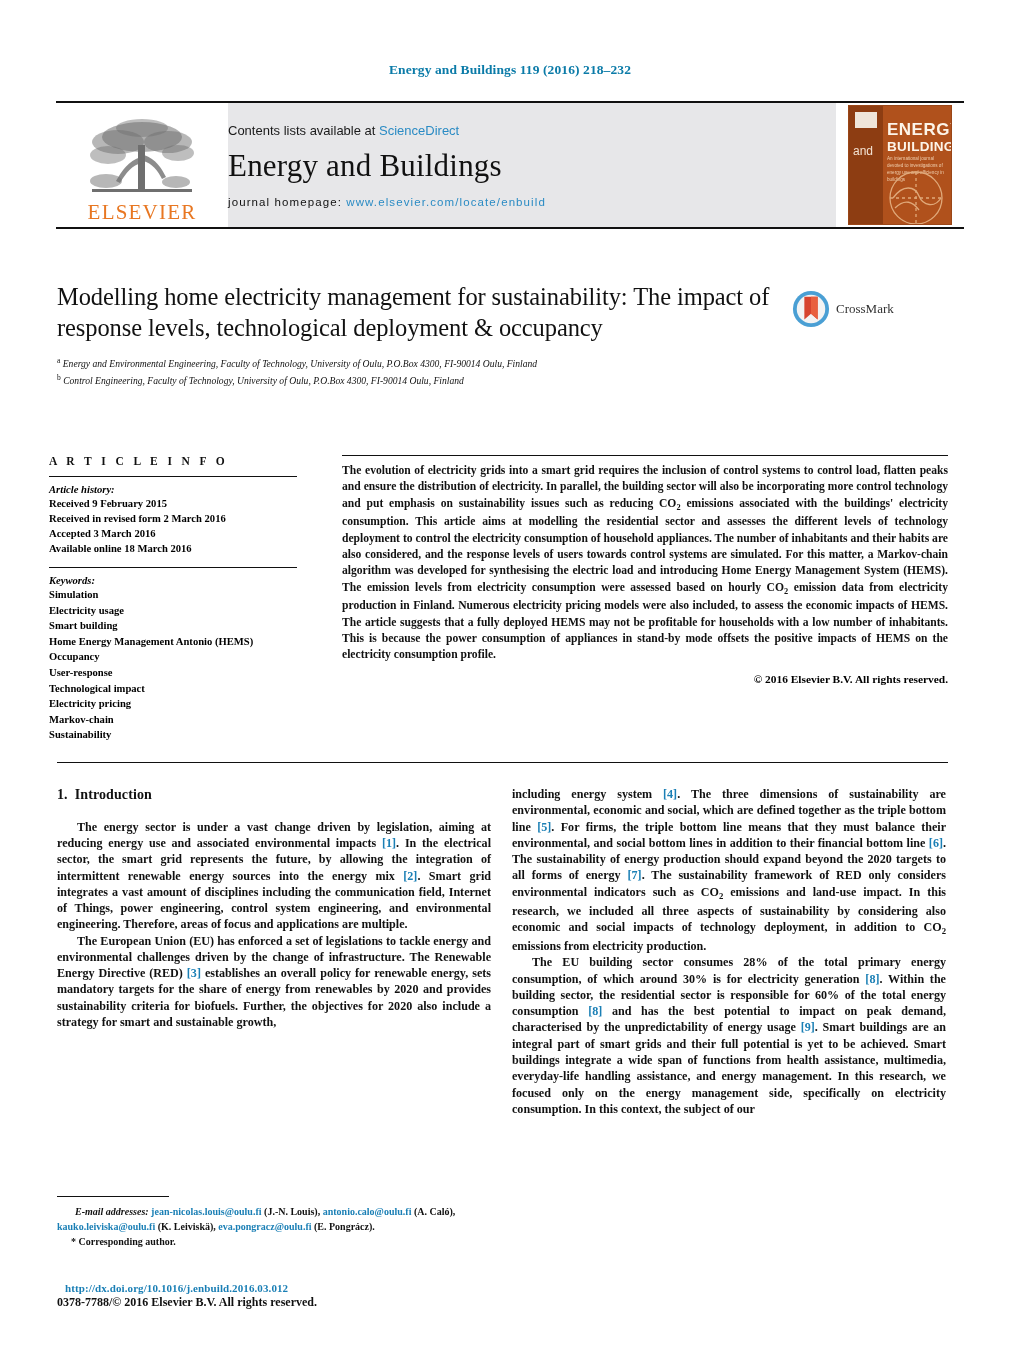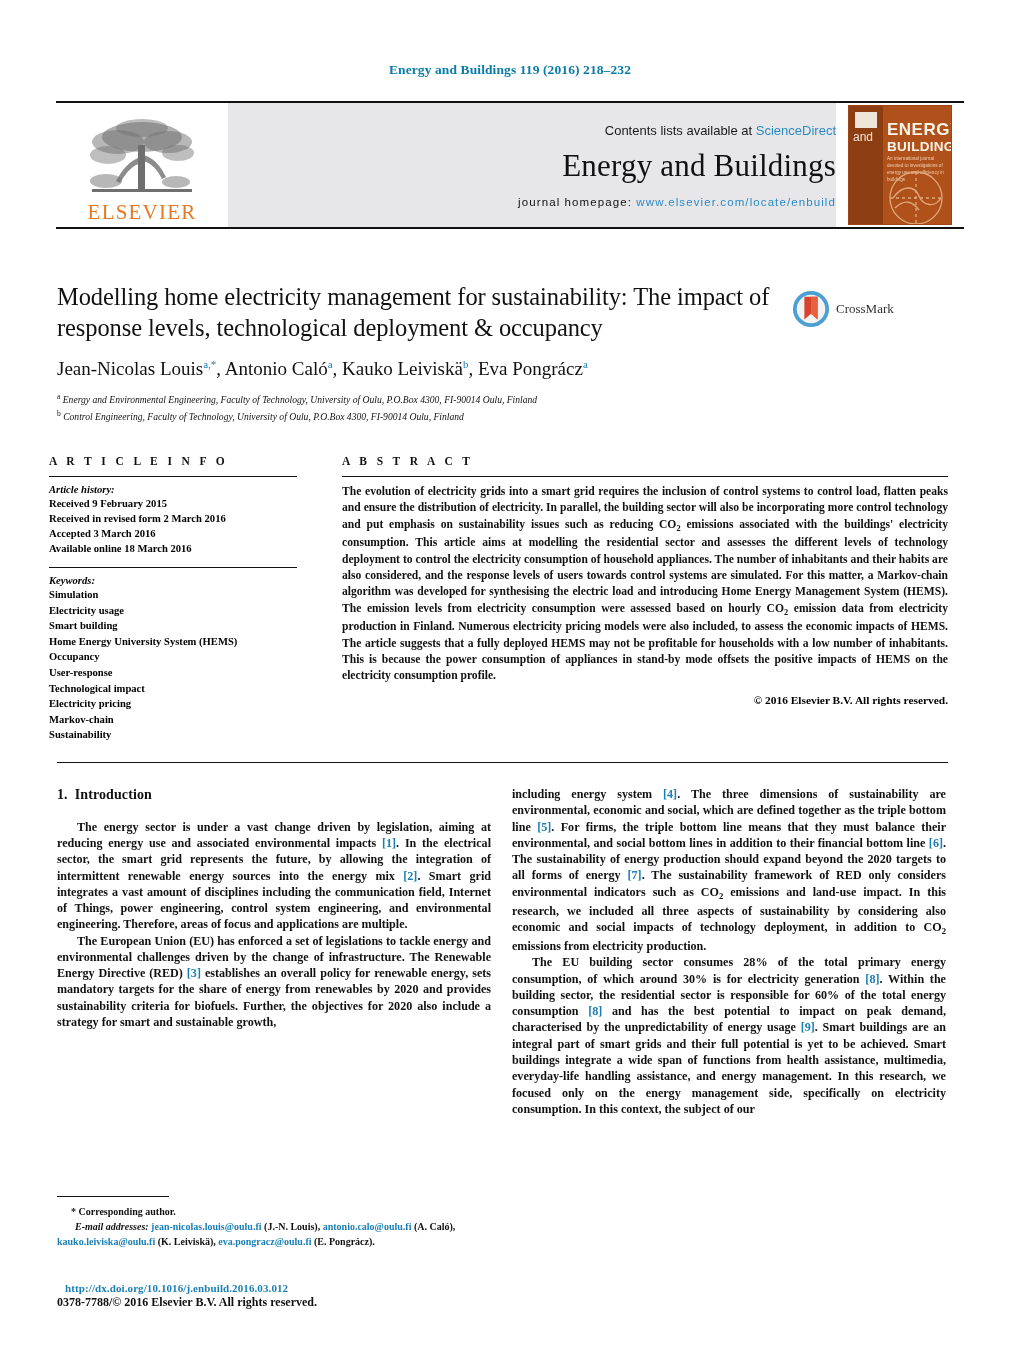--- a/index.html
+++ b/index.html
@@ -55,21 +55,21 @@
     font-size: 21px;
     letter-spacing: 1.2px;
     color: #E87722;
     line-height: 1;
     margin-top: 1px;
   }
   .mast-center {
     flex: 1;
     background: #e7e7e9;
     display: flex; flex-direction: column;
-    align-items: flex-end; justify-content: center;
+    align-items: flex-start; justify-content: center;
     gap: 4px;
   }
   .contents-line {
     font-family: "Liberation Sans", sans-serif;
     font-size: 13px;
     color: #1a1a1a;
   }
   .contents-line .sd { color: #2a8bc4; }
   .journal-title {
     font-family: "Liberation Serif", serif;
@@ -95,21 +95,21 @@
     position: relative;
     background: #b0511c;
     overflow: hidden;
     border: 1px solid #9a4617;
   }
   .cover-leftband {
     position: absolute; left:0; top:0; bottom:0; width: 34px;
     background: #8d3d12;
   }
   .cover-and {
-    position: absolute; left: 4px; top: 24px;
+    position: absolute; left: 4px; top: 38px;
     color: #f3e2d2; font-size: 12px;
     font-family: "Liberation Sans", sans-serif;
   }
   .cover-badge {
     position: absolute; left: 6px; top: 6px;
     width: 22px; height: 16px; background: #efe6da;
   }
   .cover-energy {
     position: absolute; left: 38px; top: 14px;
     color: #fdf4e8; font-size: 17px; font-weight: bold;
@@ -346,53 +346,49 @@
       <circle cx="20" cy="20" r="19" fill="#4a9fd4"></circle>
       <circle cx="20" cy="20" r="15" fill="#f3f3f3"></circle>
       <path d="M13 7 L27 7 L27 31 L20 25 L13 31 Z" fill="#d7442f"></path>
       <path d="M20 7 L27 7 L27 31 L20 25 Z" fill="#e9603f"></path>
     </svg>
     <span class="cm-text">CrossMark</span>
   </div>
 
   <div class="title-block">
     <h1 class="paper-title">Modelling home electricity management for sustainability: The impact of response levels, technological deployment &amp; occupancy</h1>
-    <div class="authors">
-      <span>Jean-Nicolas Louis<sup>a,<span style="color:#1a7fb5">*</span></sup></span><span>, </span><span>Antonio Caló<sup>a</sup></span><span>, </span><span>Kauko Leiviskä<sup>b</sup></span><span>, </span><span>Eva Pongrácz<sup>a</sup></span>
-    </div>
     <div class="affil">
       <div><sup>a</sup> <span>Energy and Environmental Engineering, Faculty of Technology, University of Oulu, P.O.Box 4300, FI-90014 Oulu, Finland</span></div>
       <div><sup>b</sup> <span>Control Engineering, Faculty of Technology, University of Oulu, P.O.Box 4300, FI-90014 Oulu, Finland</span></div>
     </div>
   </div>
 
   <div class="infobox">
     <div class="sec-label">A R T I C L E   I N F O</div>
     <div class="rule"></div>
     <div class="info-head">Article history:</div>
     <div class="info-line">Received 9 February 2015</div>
     <div class="info-line">Received in revised form 2 March 2016</div>
     <div class="info-line">Accepted 3 March 2016</div>
     <div class="info-line">Available online 18 March 2016</div>
     <div class="rule-thin"></div>
     <div class="info-head">Keywords:</div>
     <div class="kw-line">Simulation</div>
     <div class="kw-line">Electricity usage</div>
     <div class="kw-line">Smart building</div>
-    <div class="kw-line">Home Energy University System (HEMS)</div>
+    <div class="kw-line">Home Energy Management Antonio (HEMS)</div>
     <div class="kw-line">Occupancy</div>
     <div class="kw-line">User-response</div>
     <div class="kw-line">Technological impact</div>
     <div class="kw-line">Electricity pricing</div>
     <div class="kw-line">Markov-chain</div>
     <div class="kw-line">Sustainability</div>
   </div>
 
   <div class="abstractbox">
-    <div class="sec-label">A B S T R A C T</div>
     <div class="rule"></div>
     <div class="abstract-text"><span id="abs-slot">The evolution of electricity grids into a smart grid requires the inclusion of control systems to control load, flatten peaks and ensure the distribution of electricity. In parallel, the building sector will also be incorporating more control technology and put emphasis on sustainability issues such as reducing CO<sub>2</sub> emissions associated with the buildings' electricity consumption. This article aims at modelling the residential sector and assesses the different levels of technology deployment to control the electricity consumption of household appliances. The number of inhabitants and their habits are also considered, and the response levels of users towards control systems are simulated. For this matter, a Markov-chain algorithm was developed for synthesising the electric load and introducing Home Energy Management System (HEMS). The emission levels from electricity consumption were assessed based on hourly CO<sub>2</sub> emission data from electricity production in Finland. Numerous electricity pricing models were also included, to assess the economic impacts of HEMS. The article suggests that a fully deployed HEMS may not be profitable for households with a low number of inhabitants. This is because the power consumption of appliances in stand-by mode offsets the positive impacts of HEMS on the electricity consumption profile.</span></div>
     <div class="copyright-line">© 2016 Elsevier B.V. All rights reserved.</div>
   </div>
   <div class="abs-bottom-rule"></div>
 
   <div class="col col-left">
     <div class="h2">
       <span class="num">1.</span><span>Introduction</span>
     </div>
@@ -400,32 +396,32 @@
     <p class="para"><span id="lp1">The European Union (EU) has enforced a set of legislations to tackle energy and environmental challenges driven by the change of infrastructure. The Renewable Energy Directive (RED) <span class="ref">[3]</span> establishes an overall policy for renewable energy, sets mandatory targets for the share of energy from renewables by 2020 and provides sustainability criteria for biofuels. Further, the objectives for 2020 also include a strategy for smart and sustainable growth,</span></p>
   </div>
 
   <div class="col col-right">
     <p class="para" style="text-indent:0"><span id="rp0">including energy system <span class="ref">[4]</span>. The three dimensions of sustainability are environmental, economic and social, which are defined together as the triple bottom line <span class="ref">[5]</span>. For firms, the triple bottom line means that they must balance their environmental, and social bottom lines in addition to their financial bottom line <span class="ref">[6]</span>. The sustainability of energy production should expand beyond the 2020 targets to all forms of energy <span class="ref">[7]</span>. The sustainability framework of RED only considers environmental indicators such as CO<sub>2</sub> emissions and land-use impact. In this research, we included all three aspects of sustainability by considering also economic and social impacts of technology deployment, in addition to CO<sub>2</sub> emissions from electricity production.</span></p>
     <p class="para"><span id="rp1">The EU building sector consumes 28% of the total primary energy consumption, of which around 30% is for electricity generation <span class="ref">[8]</span>. Within the building sector, the residential sector is responsible for 60% of the total energy consumption <span class="ref">[8]</span> and has the best potential to impact on peak demand, characterised by the unpredictability of energy usage <span class="ref">[9]</span>. Smart buildings are an integral part of smart grids and their full potential is yet to be achieved. Smart buildings integrate a wide span of functions from health assistance, multimedia, everyday-life handling assistance, and energy management. In this research, we focused only on the energy management side, specifically on electricity consumption. In this context, the subject of our</span></p>
   </div>
 
   <div class="footnote">
     <div class="fn-rule"></div>
-    <div class="fn-line" style="text-indent:14px">* Corresponding author.</div>
     <div class="fn-line">
       <span style="display:inline-block;width:18px"></span><span class="em">E-mail addresses:</span>
       <span class="link">jean-nicolas.louis@oulu.fi</span>
       <span>(J.-N. Louis),</span>
       <span class="link">antonio.calo@oulu.fi</span>
       <span>(A. Caló),</span>
       <span class="link">kauko.leiviska@oulu.fi</span>
       <span>(K. Leiviskä),</span>
       <span class="link">eva.pongracz@oulu.fi</span>
       <span>(E. Pongrácz).</span>
     </div>
+    <div class="fn-line" style="text-indent:14px">* Corresponding author.</div>
   </div>
 
   <div class="doi-block">
     <div class="doi">http://dx.doi.org/10.1016/j.enbuild.2016.03.012</div>
     <div class="issn">0378-7788/© 2016 Elsevier B.V. All rights reserved.</div>
   </div>
 
 </div>
 
 </body></html>

